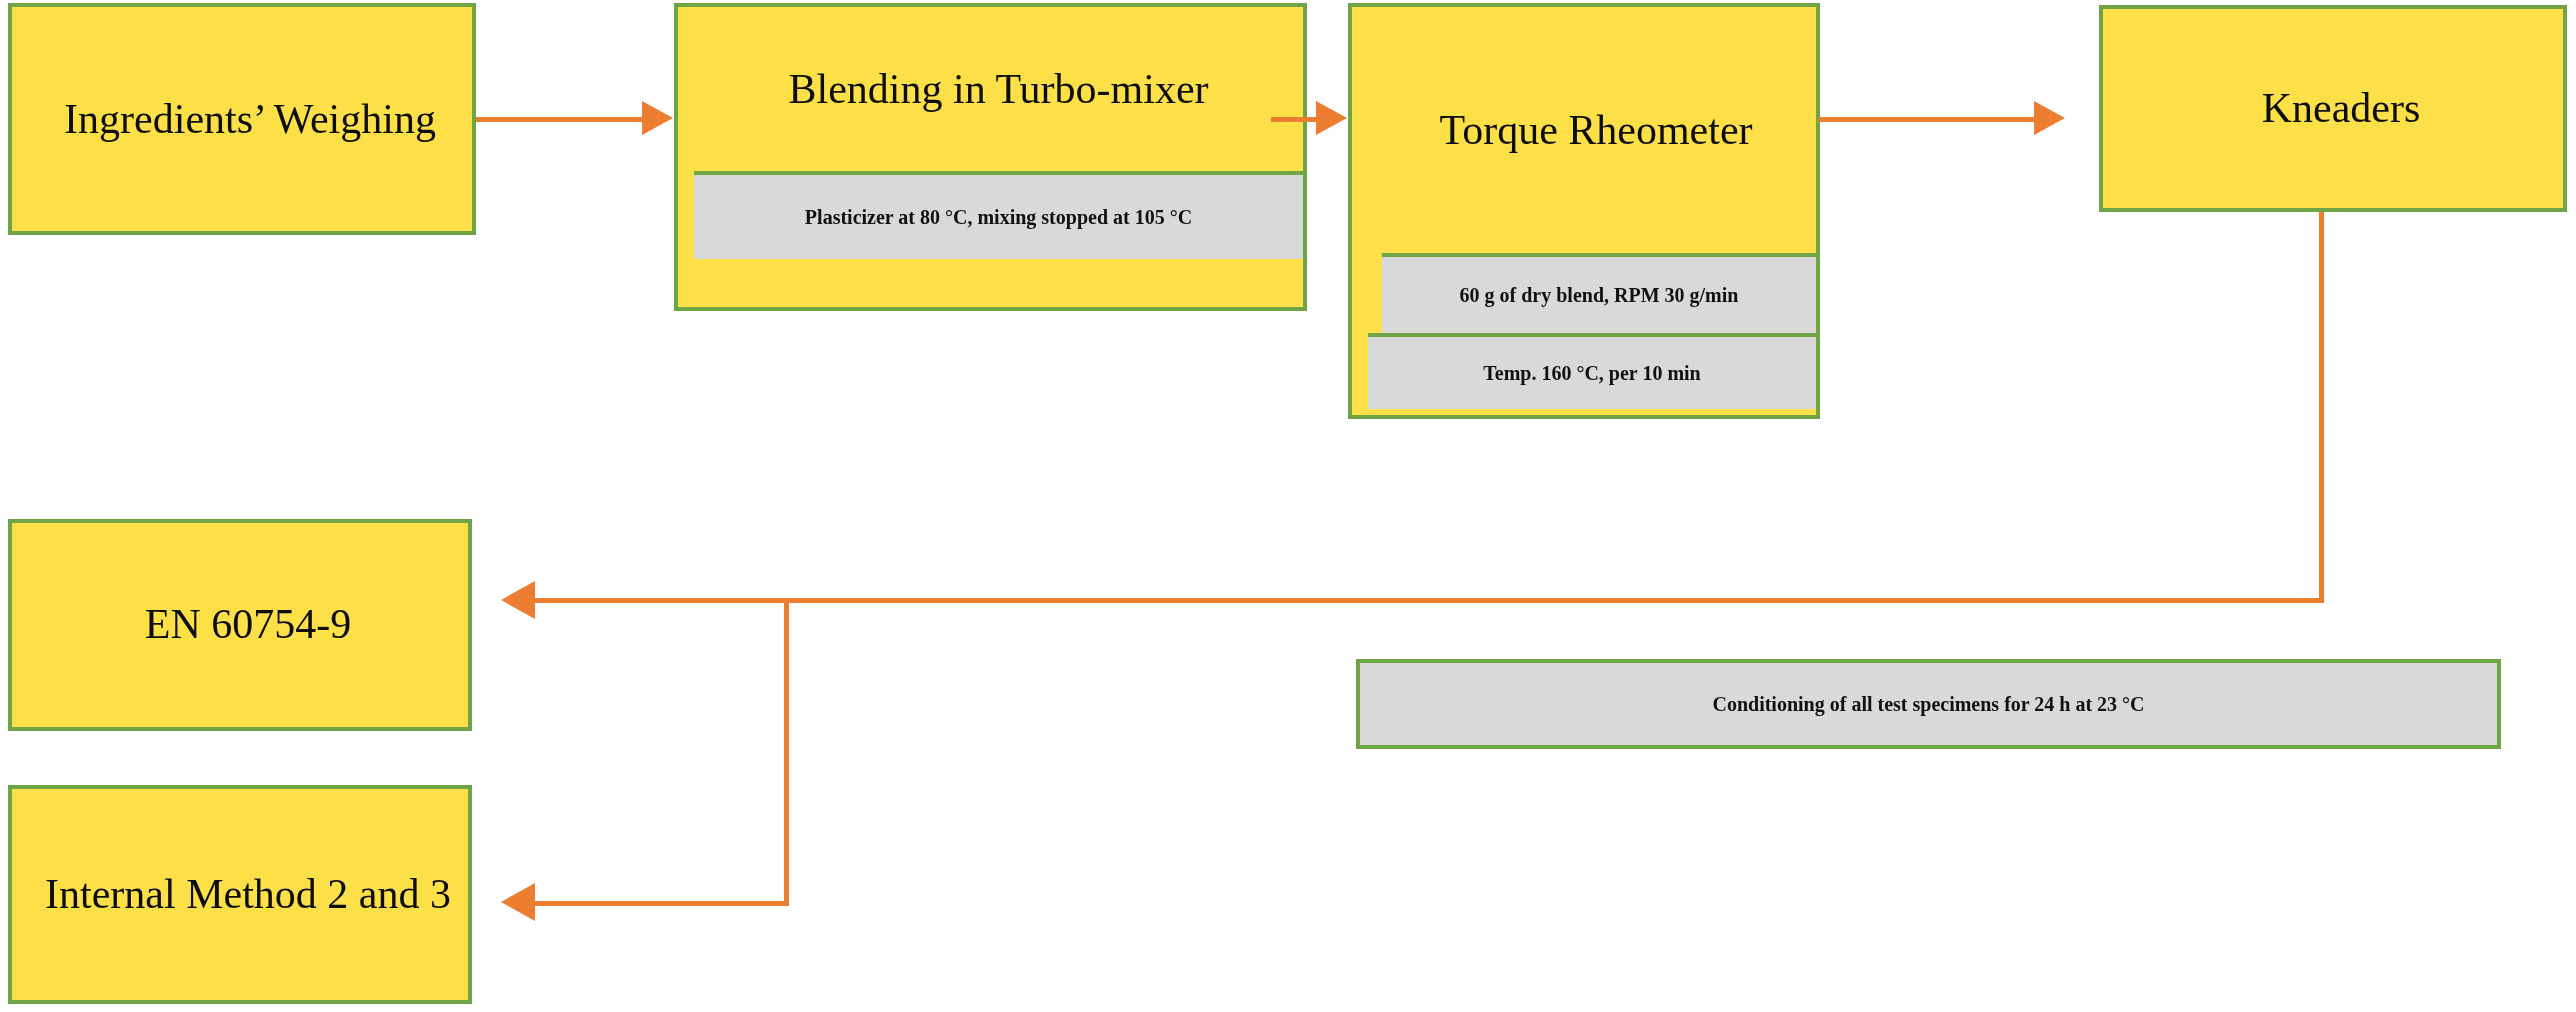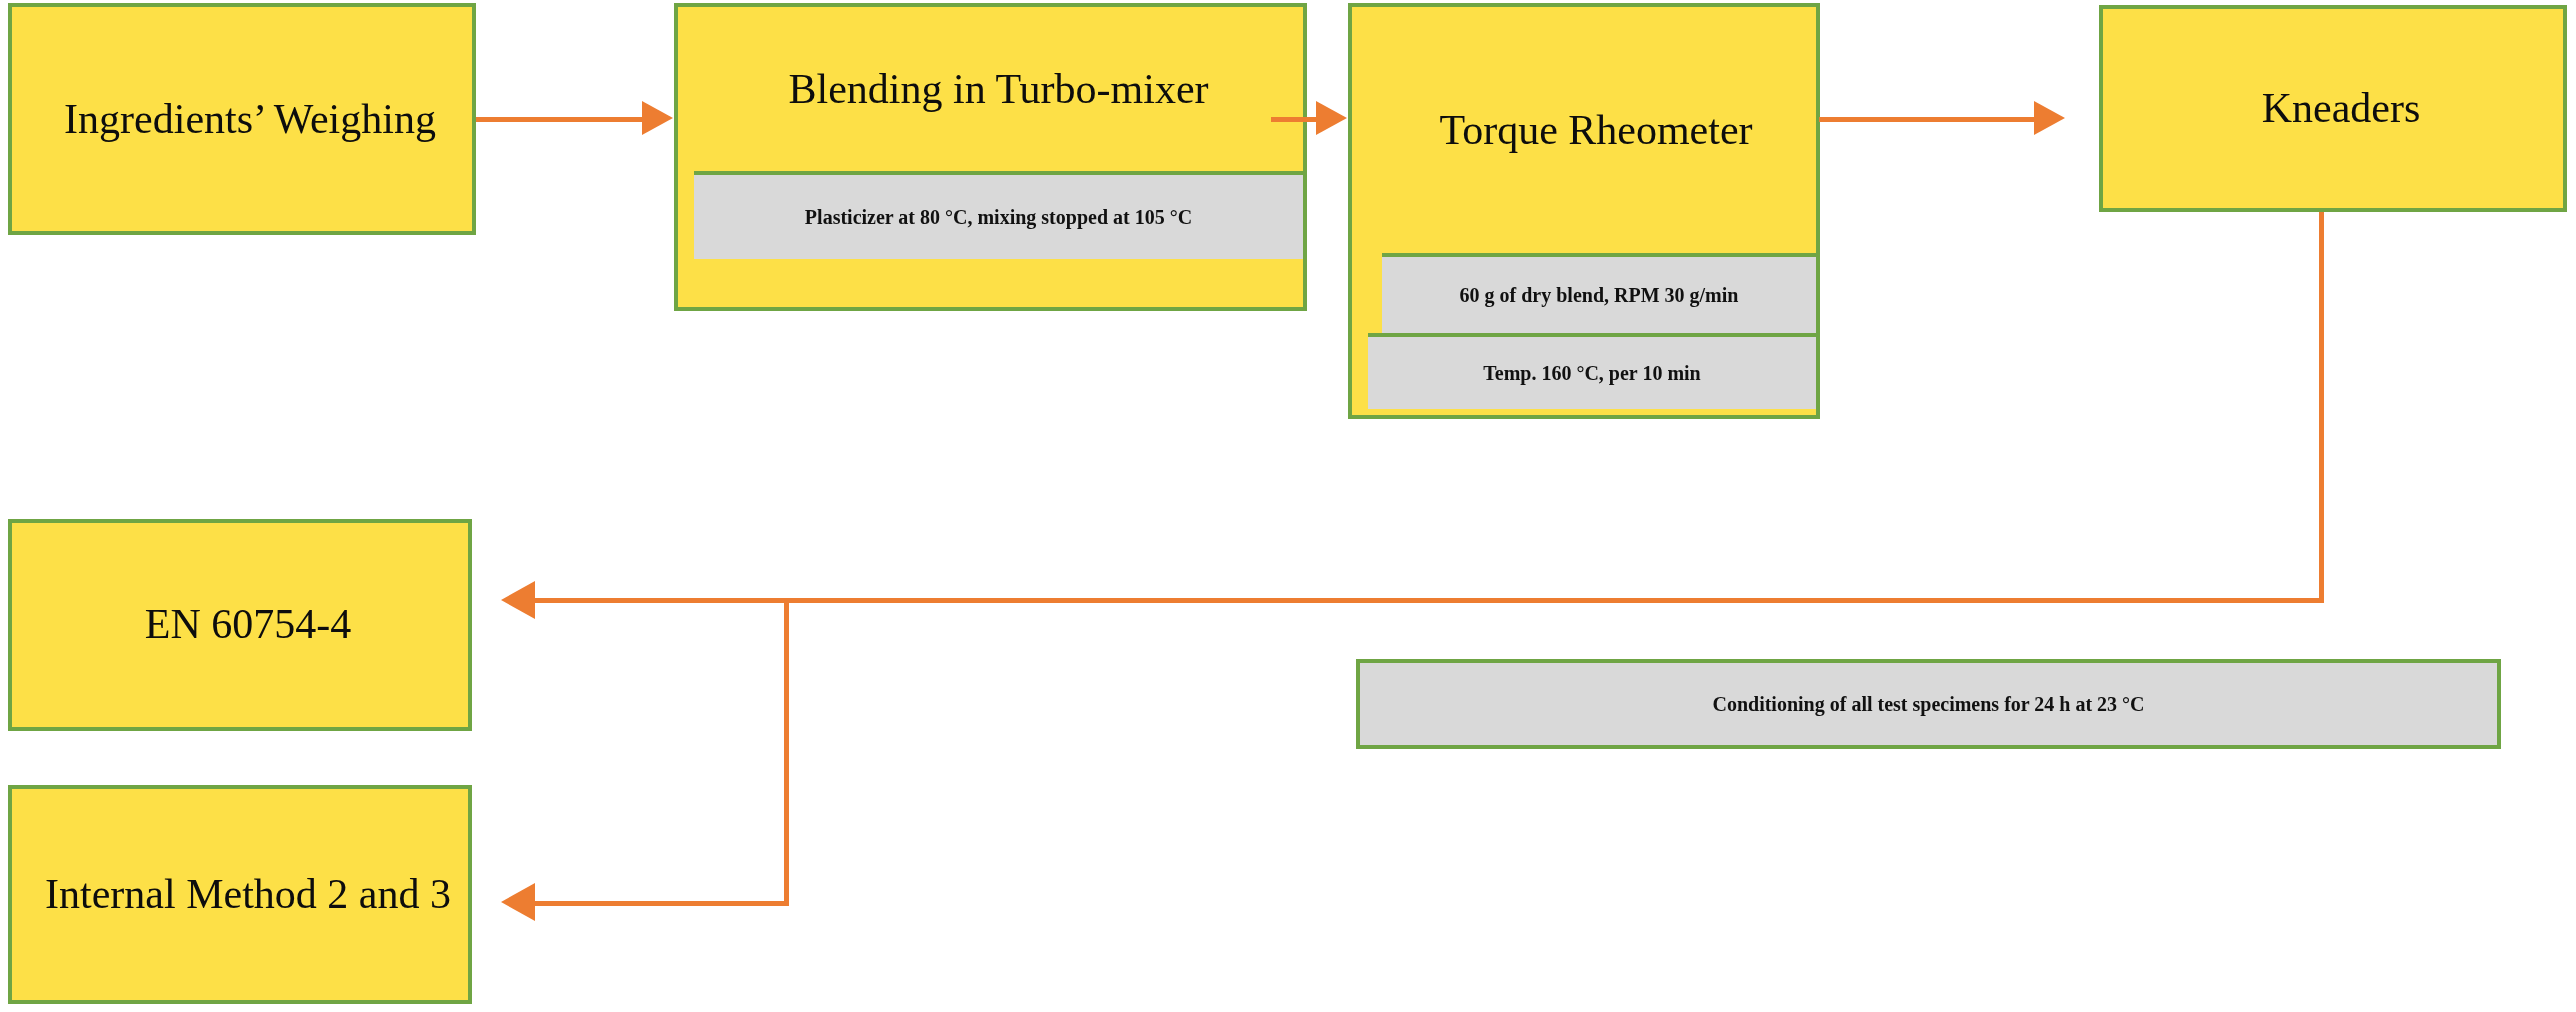--- a/index.html
+++ b/index.html
@@ -83,21 +83,21 @@
     <div class="title">Torque Rheometer</div>
     <div class="note r1">60 g of dry blend, RPM 30 g/min</div>
     <div class="note r2">Temp. 160 °C, per 10 min</div>
   </div>
 
   <div class="node" id="node-kneaders">
     <div class="title">Kneaders</div>
   </div>
 
   <div class="node" id="node-en">
-    <div class="title">EN 60754-4</div>
+    <div class="title">EN 60754-9</div>
   </div>
 
   <div class="node" id="node-internal">
     <div class="title">Internal Method 2 and 3</div>
   </div>
 
   <div id="node-conditioning">
     <span>Conditioning of all test specimens for 24 h at 23 °C</span>
   </div>
 

